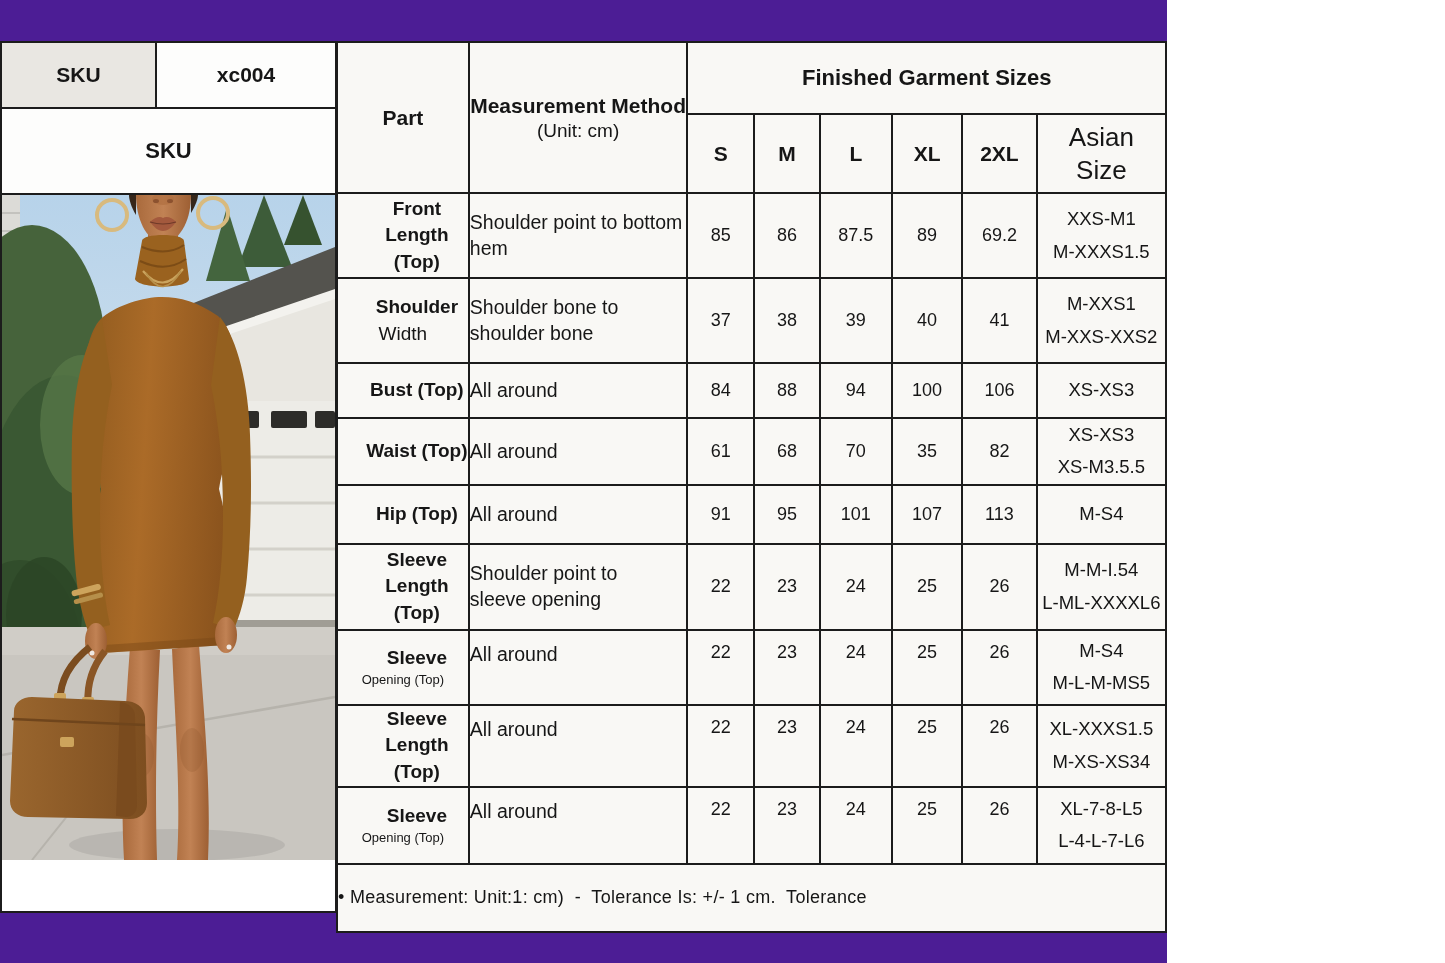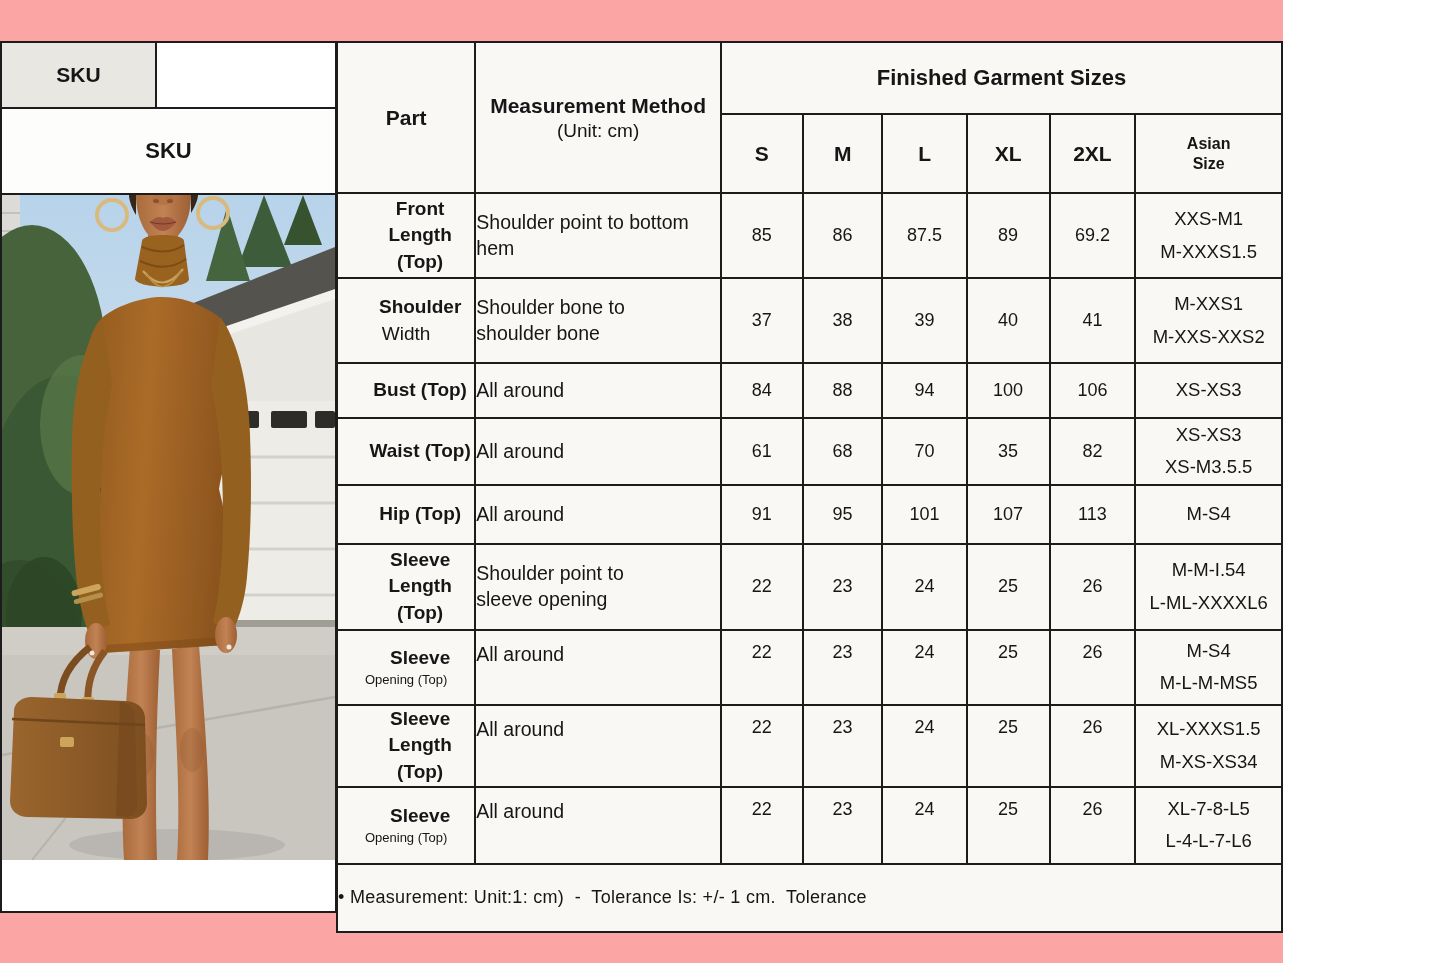--- a/index.html
+++ b/index.html
@@ -1,17 +1,17 @@
 <!DOCTYPE html>
 <html><head>
 <meta charset="utf-8">
 <style>
   html,body{margin:0;padding:0;background:#ffffff;}
   body{width:1445px;height:963px;font-family:"Liberation Sans",sans-serif;color:#161616;}
-  .canvas{position:relative;width:1283px;height:963px;overflow:hidden;background:#fca5a5;}
+  .canvas{position:relative;width:1167px;height:963px;overflow:hidden;background:#4c1d95;}
 
   
   .left-panel{position:absolute;left:0;top:41px;width:337px;height:872px;
     border:2px solid #1c1c1c;box-sizing:border-box;background:#fff;}
   .sku-row{display:flex;height:64px;border-bottom:2px solid #1c1c1c;}
   .sku-label{width:153px;background:#e9e7e2;border-right:2px solid #1c1c1c;
     display:flex;align-items:center;justify-content:center;font-weight:bold;font-size:21px;}
   .sku-value{flex:1;background:#fdfdfc;display:flex;align-items:center;justify-content:center;
     font-weight:bold;font-size:21px;}
   .sku-title{height:84px;border-bottom:2px solid #1c1c1c;background:#fdfdfc;
@@ -26,21 +26,21 @@
   tr.h72{height:72px}tr.h79{height:79px}tr.h85{height:85px}tr.h55{height:55px}
   tr.h59{height:59px}tr.h86{height:86px}tr.h75{height:75px}tr.h76{height:76px}
   tr.h77{height:77px}tr.h68{height:68px}
 
   th.part-h{font-size:21px;font-weight:bold;text-align:center;}
   th.method-h{text-align:center;vertical-align:middle;}
   .mh1{display:block;font-weight:bold;font-size:21px;line-height:1.25;}
   .mh2{display:block;font-weight:normal;font-size:19px;margin-top:1px;}
   th.fgs-h{font-size:22px;font-weight:bold;text-align:center;}
   th.size-h{font-size:21px;font-weight:bold;text-align:center;}
-  th.asian-h span{display:block;font-size:16px;font-weight:bold;line-height:1.25;}
+  th.asian-h span{display:block;font-size:26px;font-weight:normal;line-height:1.25;}
 
   td.part{text-align:center;vertical-align:middle;}
   .pl{display:block;font-size:19px;line-height:1.4;font-weight:normal;}
   .pl.b{font-weight:bold;padding-left:28px;}
   .pl.sm{font-size:13px;}
   td.method{text-align:left;vertical-align:middle;padding:6px 6px 6px 10px;}
   .ml{display:block;font-size:19.5px;line-height:1.3;}
   td.val{text-align:center;vertical-align:middle;font-size:18px;}
   td.asian{text-align:center;vertical-align:middle;}
   .al{display:block;font-size:18.5px;line-height:1.75;}
@@ -52,20 +52,21 @@
     white-space:pre-wrap;letter-spacing:0.3px;}
 </style>
 </head>
 <body>
 
 <div class="canvas">
 
   <div class="left-panel">
     <div class="sku-row">
       <div class="sku-label">SKU</div>
+      <div class="sku-value">xc004</div>
     </div>
     <div class="sku-title">SKU</div>
 
     <div class="photo-wrap">
       <svg width="333" height="665" viewBox="0 0 333 665" role="img" aria-label="Model wearing a camel brown suede turtleneck long-sleeve mini dress with gold hoop earrings and necklace, holding a brown suede handbag, standing on a concrete driveway in front of a white garage door with green trees behind">
         <defs>
           <linearGradient id="skyG" x1="0" y1="0" x2="0" y2="1">
             <stop offset="0" stop-color="#b7d3ea"></stop>
               <stop offset="1" stop-color="#d2e1ee"></stop>
           </linearGradient>

